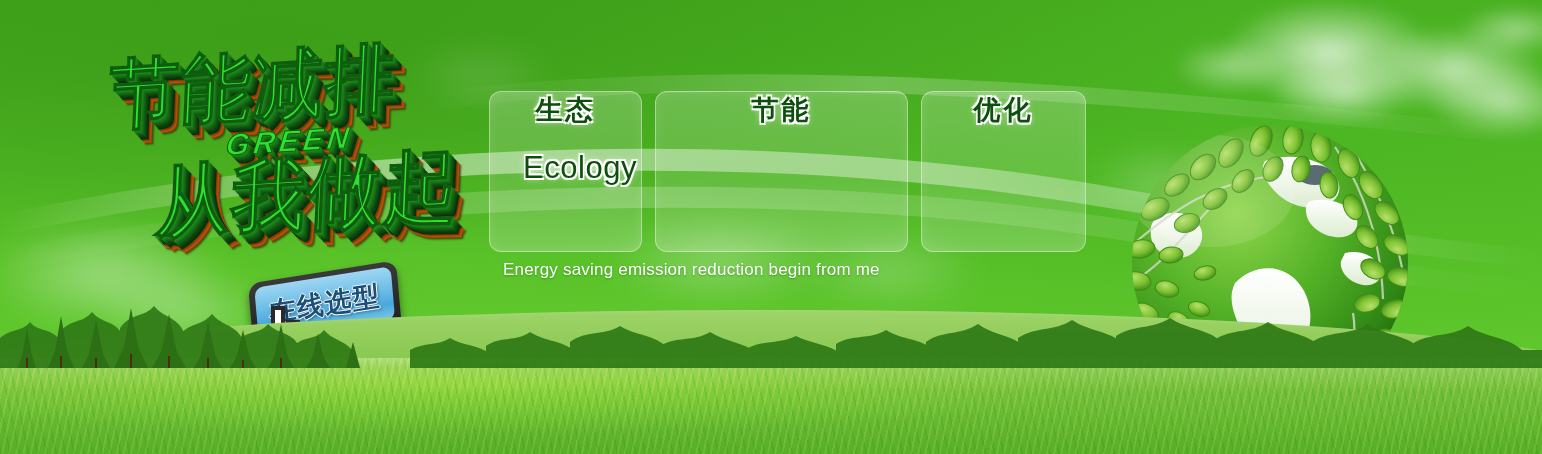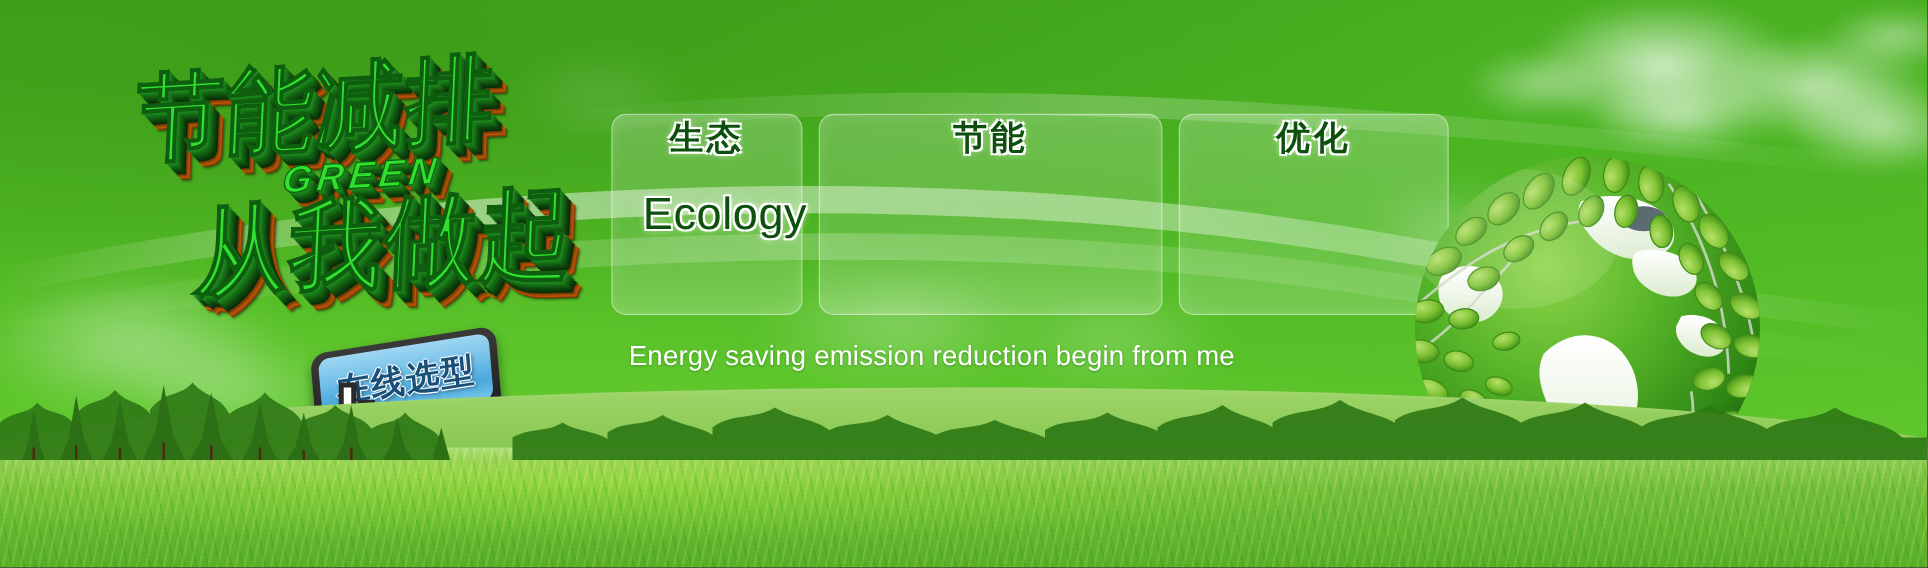--- a/index.html
+++ b/index.html
@@ -125,39 +125,39 @@
   .cards{ position:absolute; left:489px; top:91px; display:flex; gap:13px; }
   .card{
     width:153px; height:161px;
     border-radius:12px;
     background:linear-gradient(180deg, rgba(255,255,255,.22) 0%, rgba(255,255,255,.13) 55%, rgba(255,255,255,.20) 100%);
     border:1px solid rgba(255,255,255,.42);
     box-shadow:0 0 12px rgba(255,255,255,.10) inset;
     display:flex; flex-direction:column; align-items:center; justify-content:flex-start;
     gap:22px;
   }
-  .card.wide{ width:275px; }
-  .card.med{ width:216px; }
+  .card.wide{ width:253px; }
+  .card.med{ width:165px; }
   .card-cn{
     font-size:27px; font-weight:bold; color:#0d4f0d;
     text-shadow:
       -1.6px -1.6px 0 #fff, 1.6px -1.6px 0 #fff, -1.6px 1.6px 0 #fff, 1.6px 1.6px 0 #fff,
       0 0 6px rgba(255,255,255,.95);
     letter-spacing:3px;
   }
   .card-en{
-    font-size:36px; color:#0d4f0d; letter-spacing:.5px;
+    font-size:31px; color:#0d4f0d; letter-spacing:.5px;
     text-shadow:
       -1.6px -1.6px 0 #fff, 1.6px -1.6px 0 #fff, -1.6px 1.6px 0 #fff, 1.6px 1.6px 0 #fff,
       0 0 7px rgba(255,255,255,.95);
     padding-left: 29px;
   }
   .tagline{
-    position:absolute; left:503px; top:272px;
-    font-size:22px; color:#ffffff; letter-spacing:.2px;
+    position:absolute; left:503px; top:260px;
+    font-size:17px; color:#ffffff; letter-spacing:.2px;
     text-shadow:0 1px 2px rgba(0,60,0,.35);
   }
 
   
   .globe{ position:absolute; left:1115px; top:113px; width:310px; height:312px; }
 </style>
 </head>
 <body>
 
 <div class="banner">

